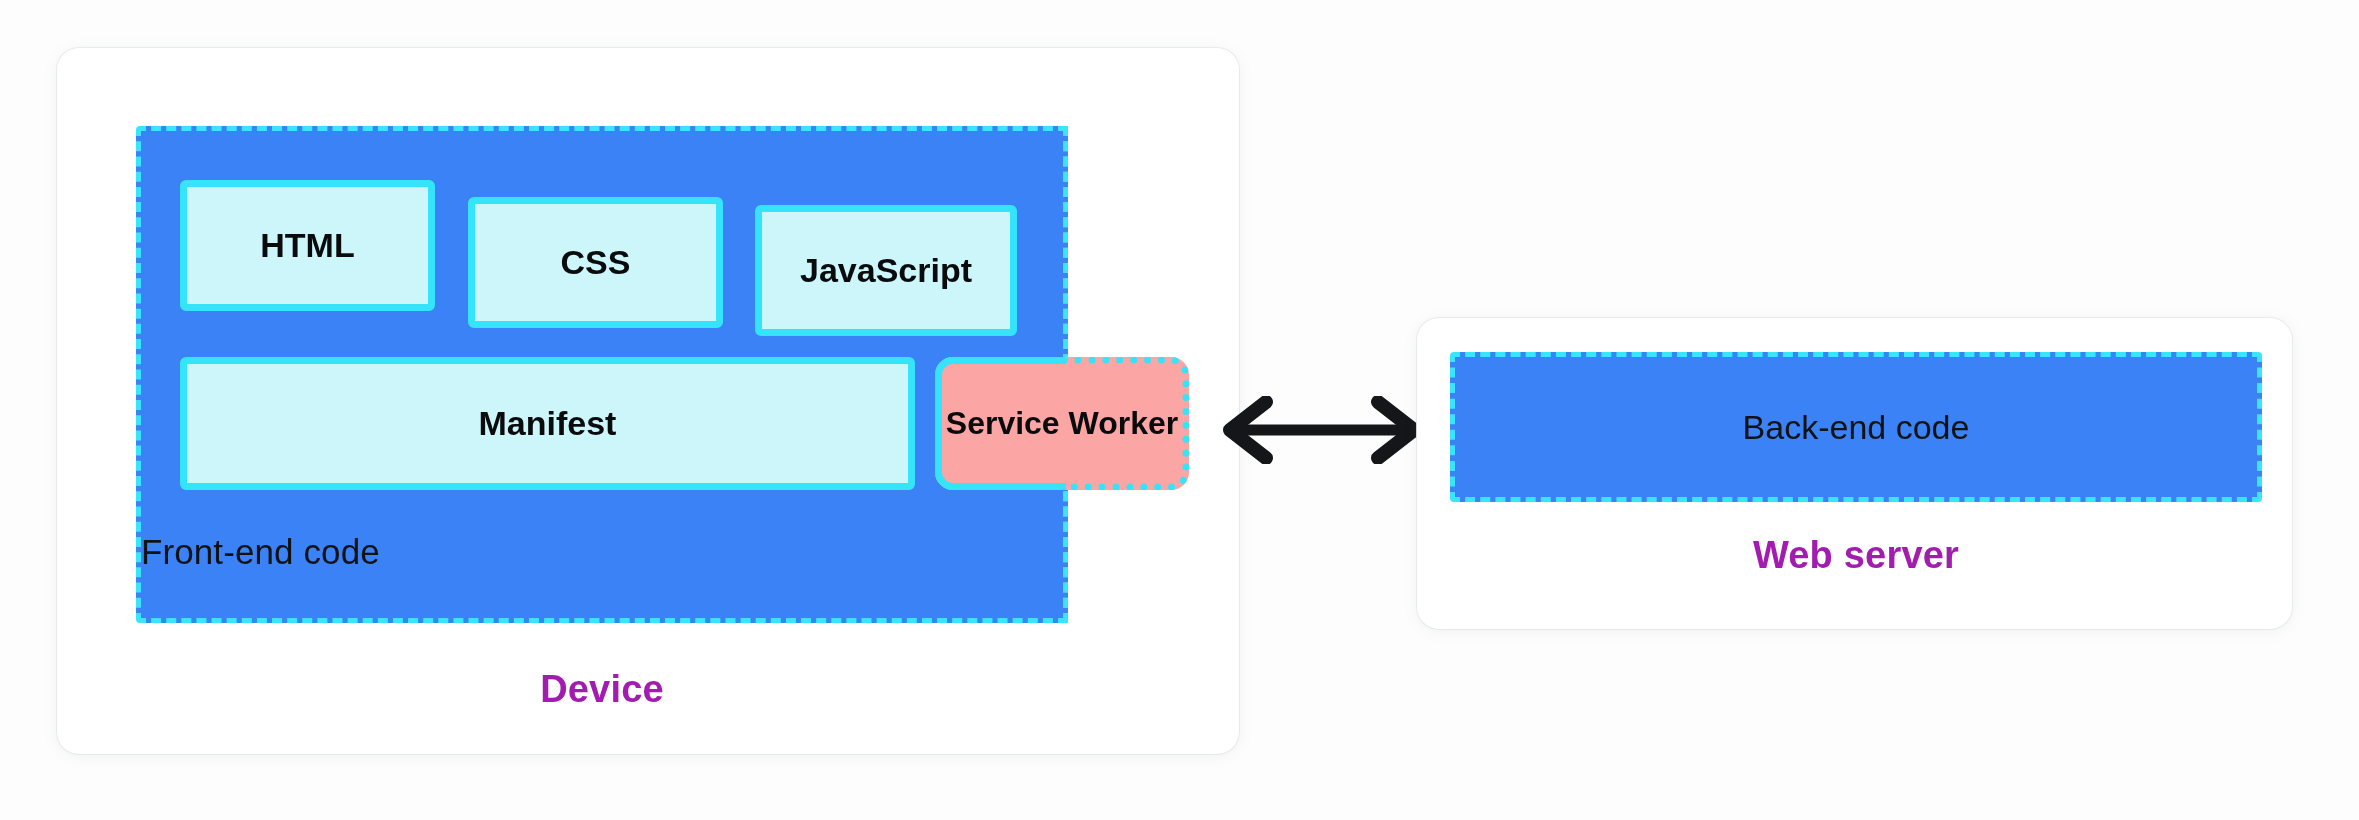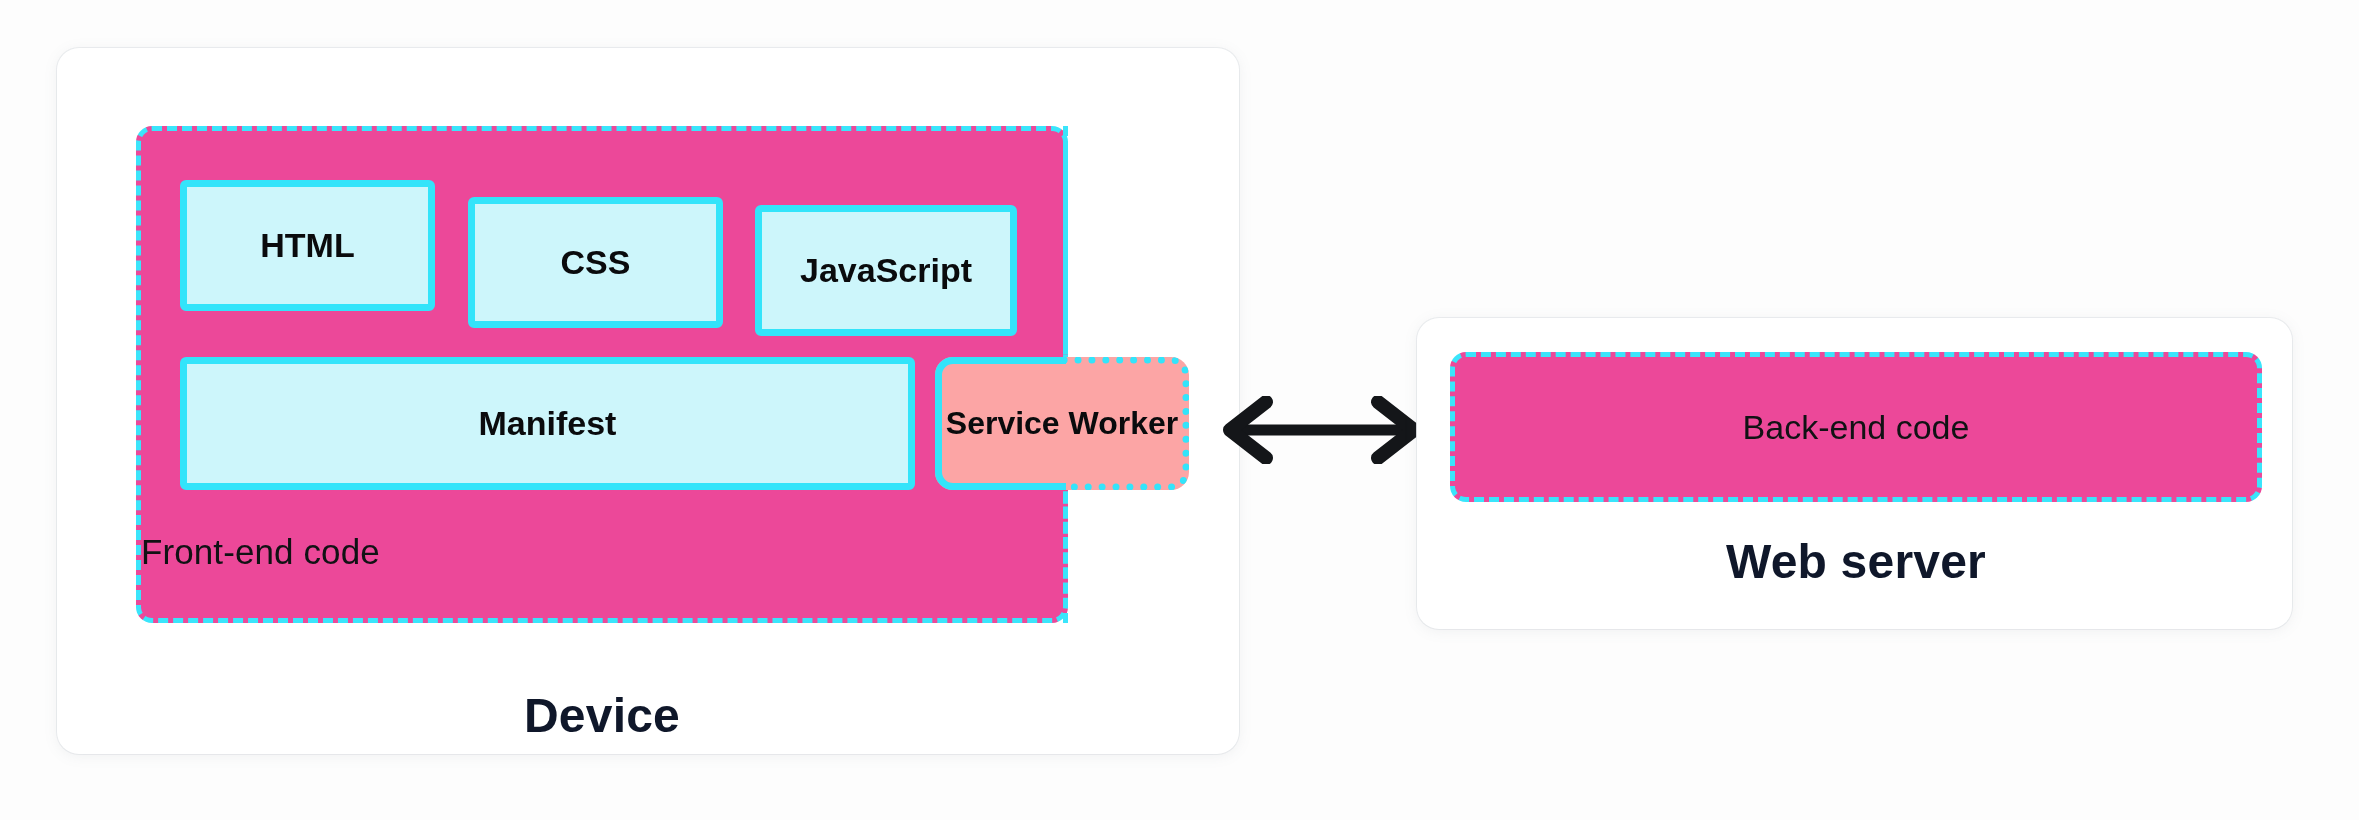--- a/index.html
+++ b/index.html
@@ -35,23 +35,23 @@
     width: 1182px; height: 706px;
   }
   #webserver-card {
     left: 1417px; top: 318px;
     width: 875px;  height: 311px;
   }
 
   
   .dashed-region {
     position: absolute;
-    background: #ec4899;
+    background: #3b82f6;
     border: 5px dashed #3ae5fb;
-    border-radius: 16px;
+    border-radius: 4px;
   }
   #frontend-region {
     left: 136px; top: 126px;
     width: 932px; height: 497px;
   }
   #backend-region {
     left: 1450px; top: 352px;
     width: 812px;  height: 150px;
   }
 
@@ -75,26 +75,26 @@
     text-align: center;
     font-size: 34px;
     font-weight: 400;
     color: #111214;
   }
 
   
   .card-caption {
     position: absolute;
     text-align: center;
-    font-size: 48px;
+    font-size: 38px;
     font-weight: 700;
-    color: #0f172a;
+    color: #a21caf;
     letter-spacing: 0.2px;
   }
-  #device-caption   { left: 136px; top: 688px; width: 932px; }
+  #device-caption   { left: 136px; top: 668px; width: 932px; }
   #webserver-caption{ left: 1450px; top: 534px; width: 812px; }
 
   
   .tech-box {
     position: absolute;
     background: #cdf6fb;
     border: 7px solid #33e4fa;
     border-radius: 6px;
     display: flex;
     align-items: center;

